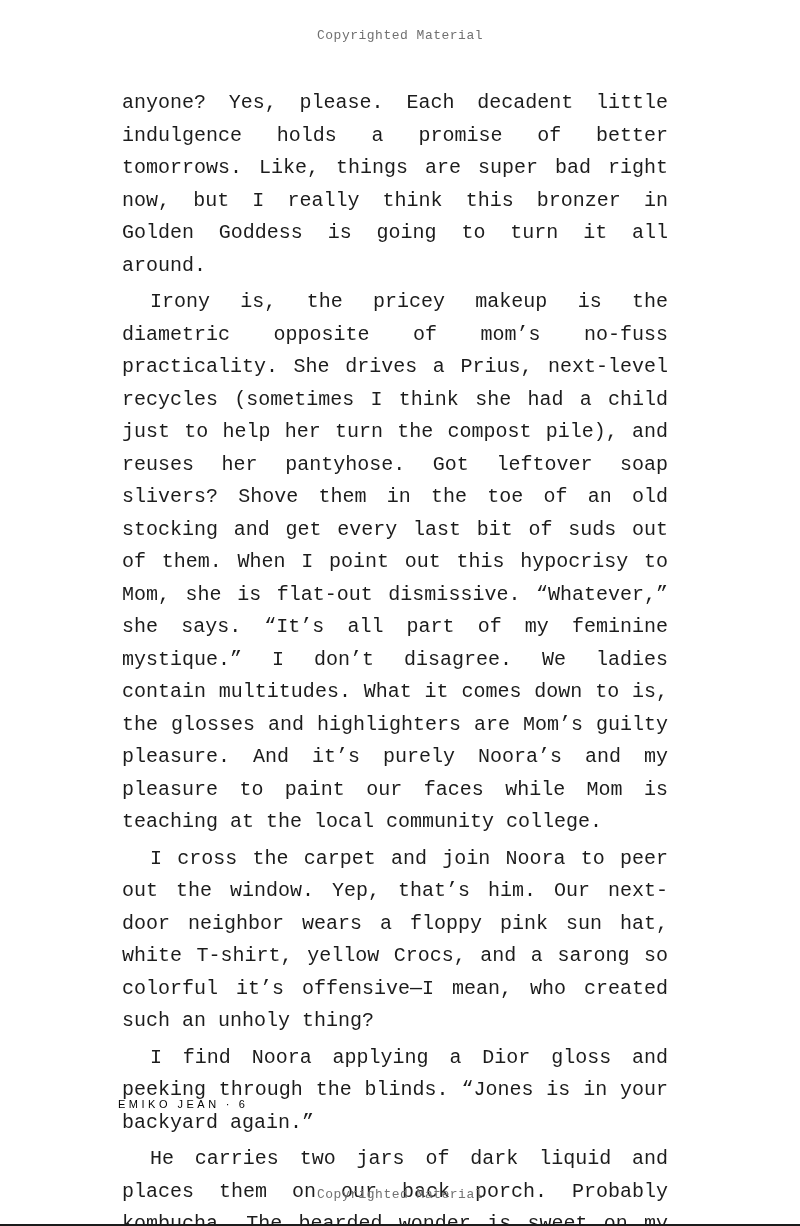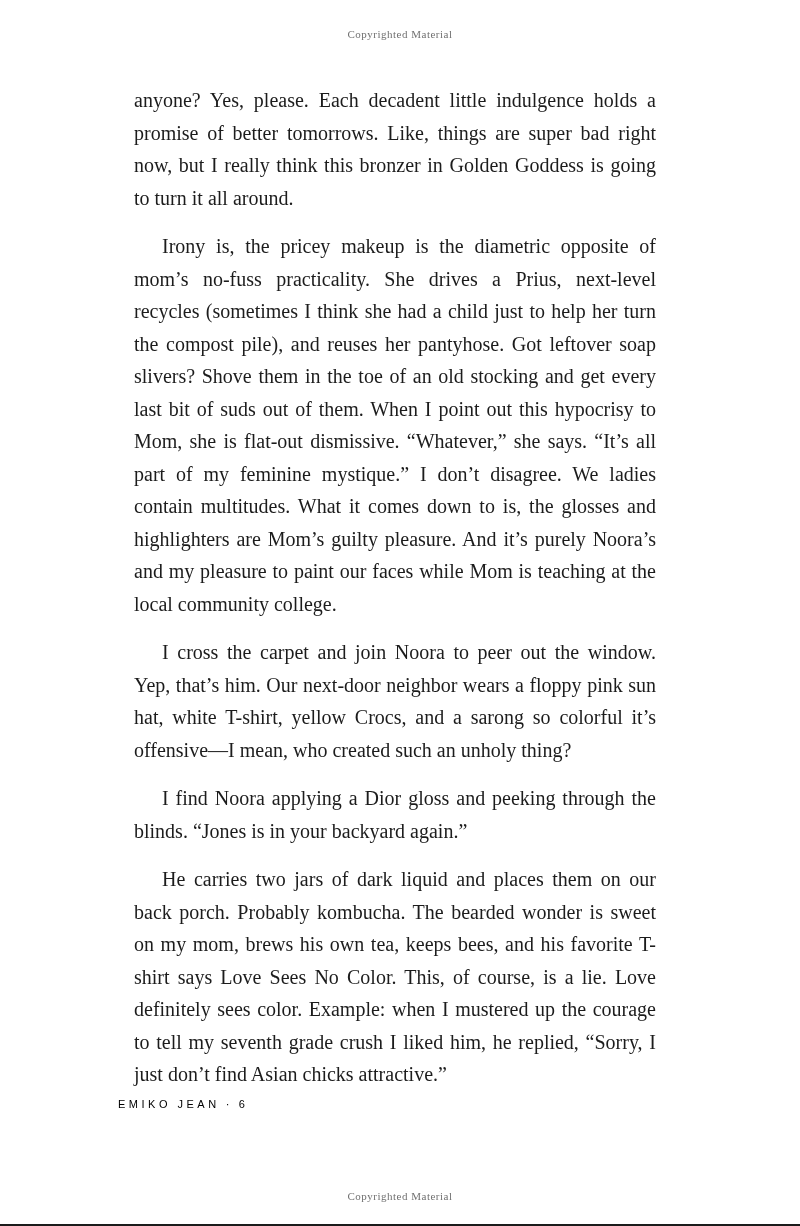--- a/index.html
+++ b/index.html
@@ -7,44 +7,45 @@
   body {
     width: 800px;
     height: 1226px;
     background: #ffffff;
     position: relative;
     overflow: hidden;
     font-family: "Liberation Serif", serif;
   }
   .notice {
     text-align: center;
-    font-family: Liberation Serif, serif;
-    font-size: 11px;
+    font-family: Liberation Mono, monospace;
+    font-size: 13px;
     letter-spacing: 0.5px;
     color: #707070;
   }
   .notice.top {
     padding-top: 28px;
   }
   .notice.bottom {
     position: absolute;
     bottom: 24px;
     left: 0;
     width: 100%;
   }
   .page-body {
     margin: 44px 128px 0 118px;
     color: #1c1c1c;
     font-size: 20px;
     line-height: 32.5px;
     text-align: justify;
   }
   .page-body p {
-    margin: 16px;
+    margin: 4px;
     padding: 0;
+    font-family: Liberation Mono, monospace;
   }
   .page-body p.indent {
     text-indent: 28px;
   }
   .running-footer {
     position: absolute;
     left: 118px;
     top: 1098px;
     font-family: "Liberation Sans", sans-serif;
     font-size: 11px;

